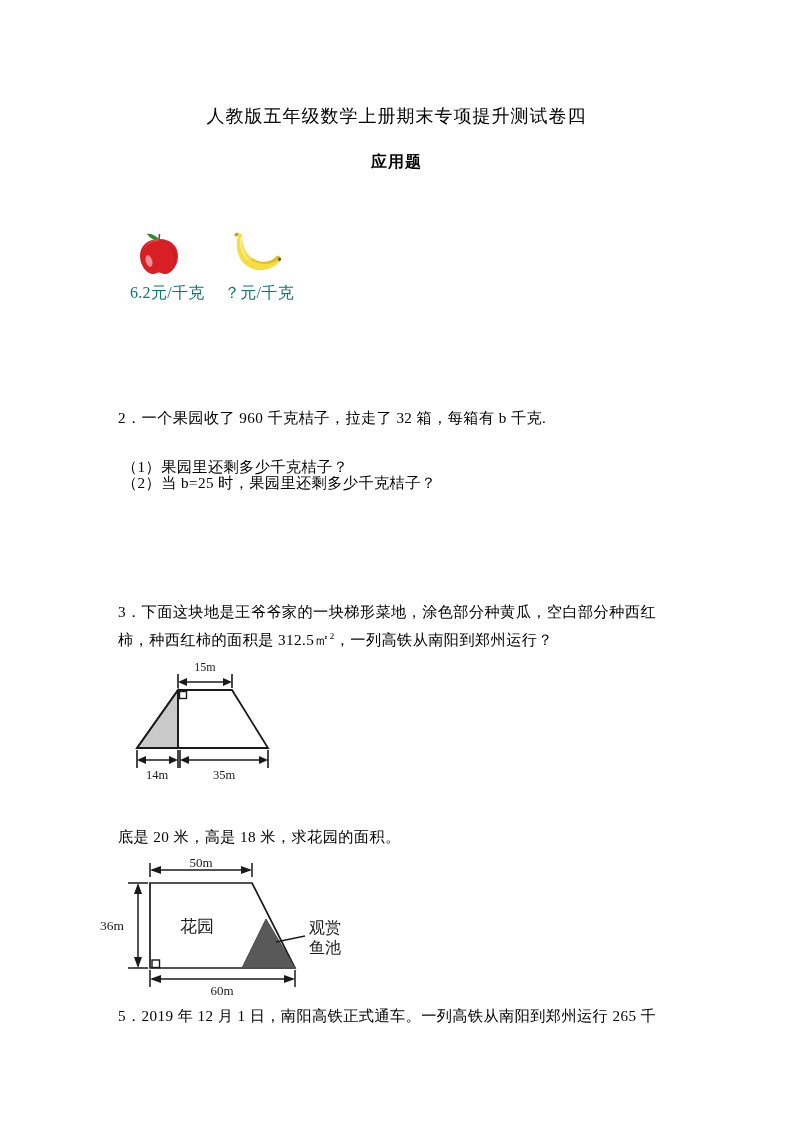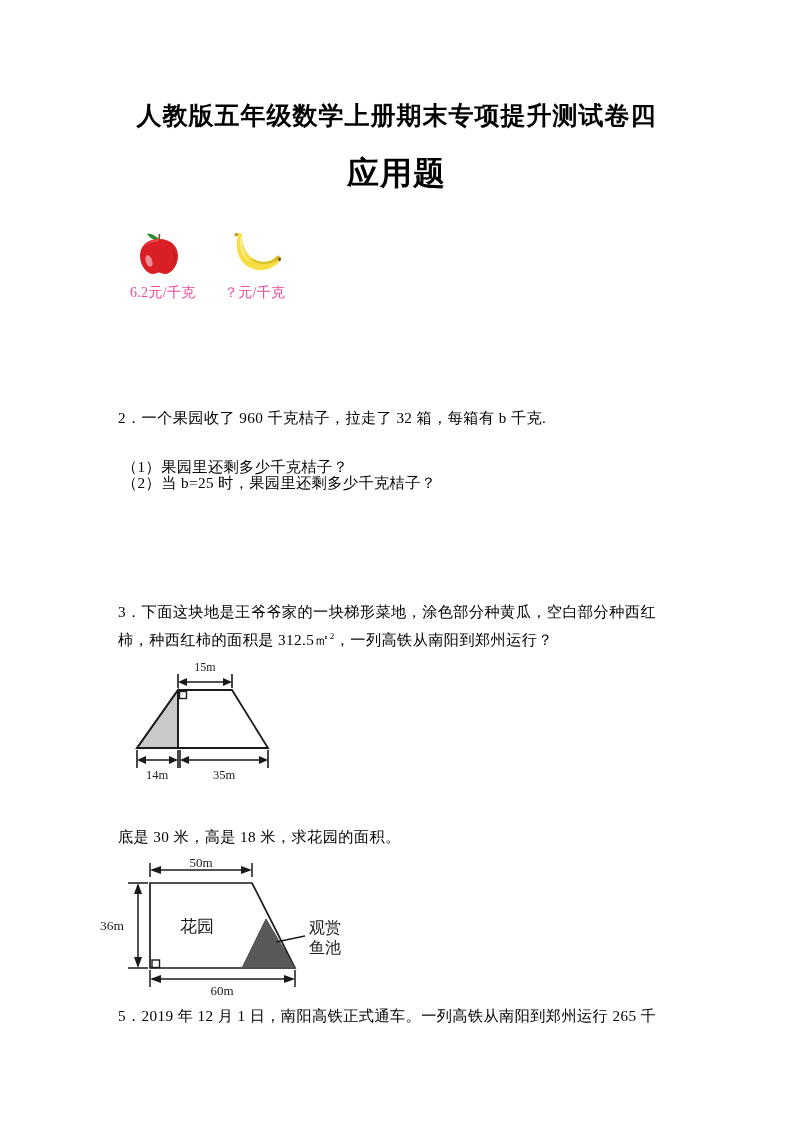--- a/index.html
+++ b/index.html
@@ -24,32 +24,32 @@
 
   
   .title-block {
     position: absolute;
     left: 0;
     top: 96px;
     width: 793px;
     text-align: center;
   }
   .title-main {
-    font-size: 25px;
-    font-weight: bold;
+    font-size: 18px;
+    font-weight: normal;
     letter-spacing: 1px;
     line-height: 40px;
     font-family: "DejaVu Serif", "Liberation Serif", serif;
   }
   .title-sub {
-    font-size: 32px;
+    font-size: 16px;
     font-weight: bold;
     letter-spacing: 1px;
     line-height: 38px;
-    margin-top: 18px;
+    margin-top: 7px;
     font-family: "DejaVu Serif", "Liberation Serif", serif;
   }
 
   
   .qline {
     position: absolute;
     left: 118px;
     width: 560px;
     font-size: 15.2px;
     line-height: 20px;
@@ -73,25 +73,25 @@
   }
   .banana-wrap {
     position: absolute;
     left: 228px;
     top: 230px;
     width: 58px;
     height: 46px;
   }
   .price-label {
     position: absolute;
-    font-size: 14px;
+    font-size: 16px;
     line-height: 16px;
     letter-spacing: 0.3px;
     white-space: nowrap;
-    color: #ec4899;
+    color: #0f766e;
   }
 
   
   .figure { position: absolute; }
 
   
   svg text {
     font-family: "Liberation Serif", "DejaVu Serif", serif;
     fill: #1a1a1a;
   }
@@ -175,21 +175,21 @@
         <line x1="62" y1="98" x2="62" y2="116"></line>
         <line x1="150" y1="98" x2="150" y2="116"></line>
         <line x1="64" y1="108" x2="148" y2="108"></line>
       </g>
       <polygon points="62,108 71,104 71,112" fill="#1a1a1a"></polygon>
       <polygon points="150,108 141,104 141,112" fill="#1a1a1a"></polygon>
       <text x="106" y="127" font-size="12.5" text-anchor="middle">35m</text>
     </svg>
   </div>
 
-  <div class="qline" style="top:827px;">底是 30 米，高是 18 米，求花园的面积。</div>
+  <div class="qline" style="top:827px;">底是 20 米，高是 18 米，求花园的面积。</div>
 
   <div class="figure" style="left:100px; top:856px;">
     <svg width="300" height="140" viewBox="0 0 300 140">
 
       <g stroke="#1a1a1a" stroke-width="1.5" fill="none">
         <line x1="50" y1="7" x2="50" y2="21"></line>
         <line x1="152" y1="7" x2="152" y2="21"></line>
         <line x1="52" y1="14" x2="150" y2="14"></line>
       </g>
       <polygon points="50,14 61,10 61,18" fill="#1a1a1a"></polygon>

